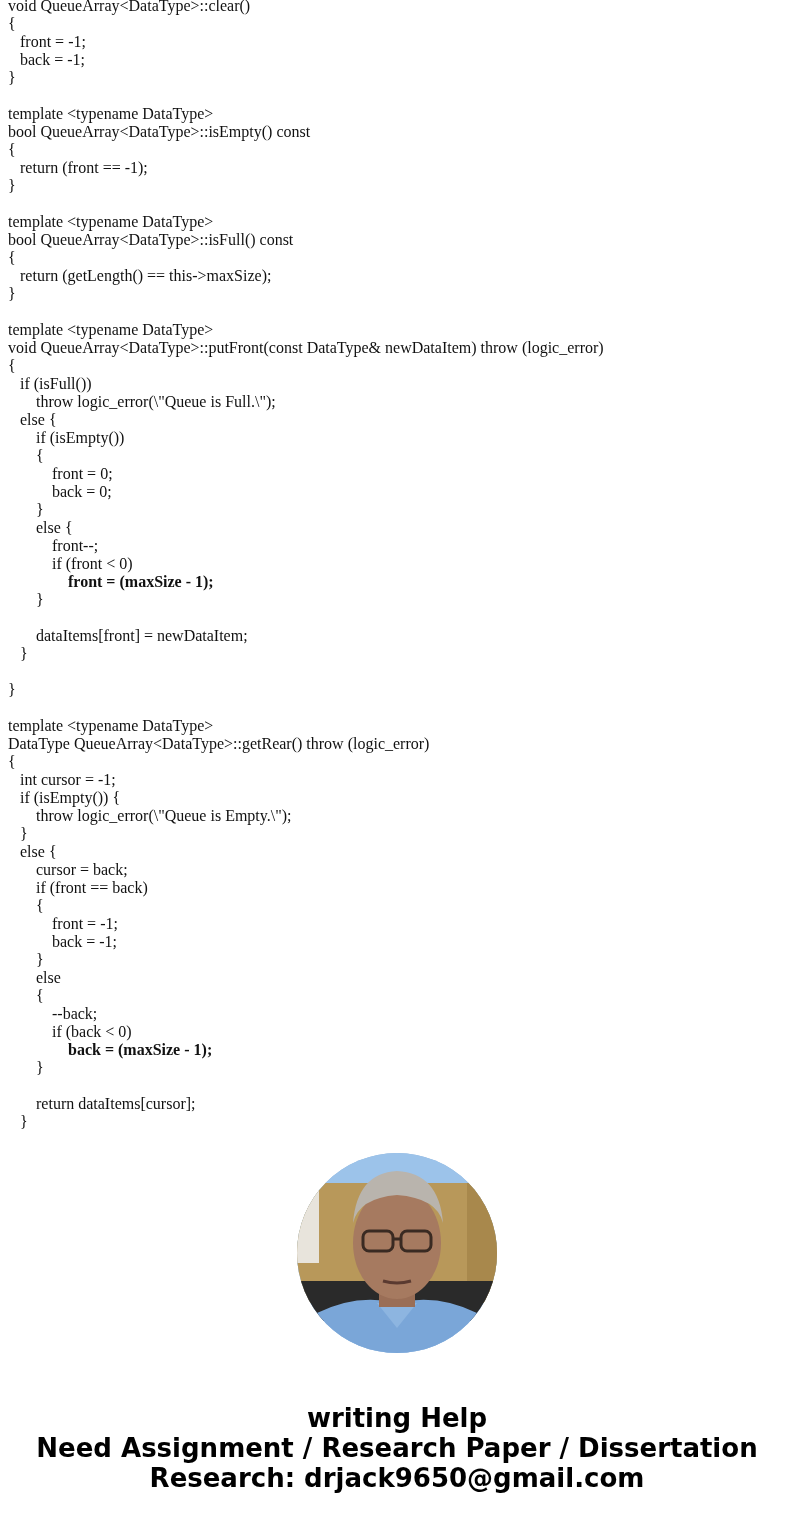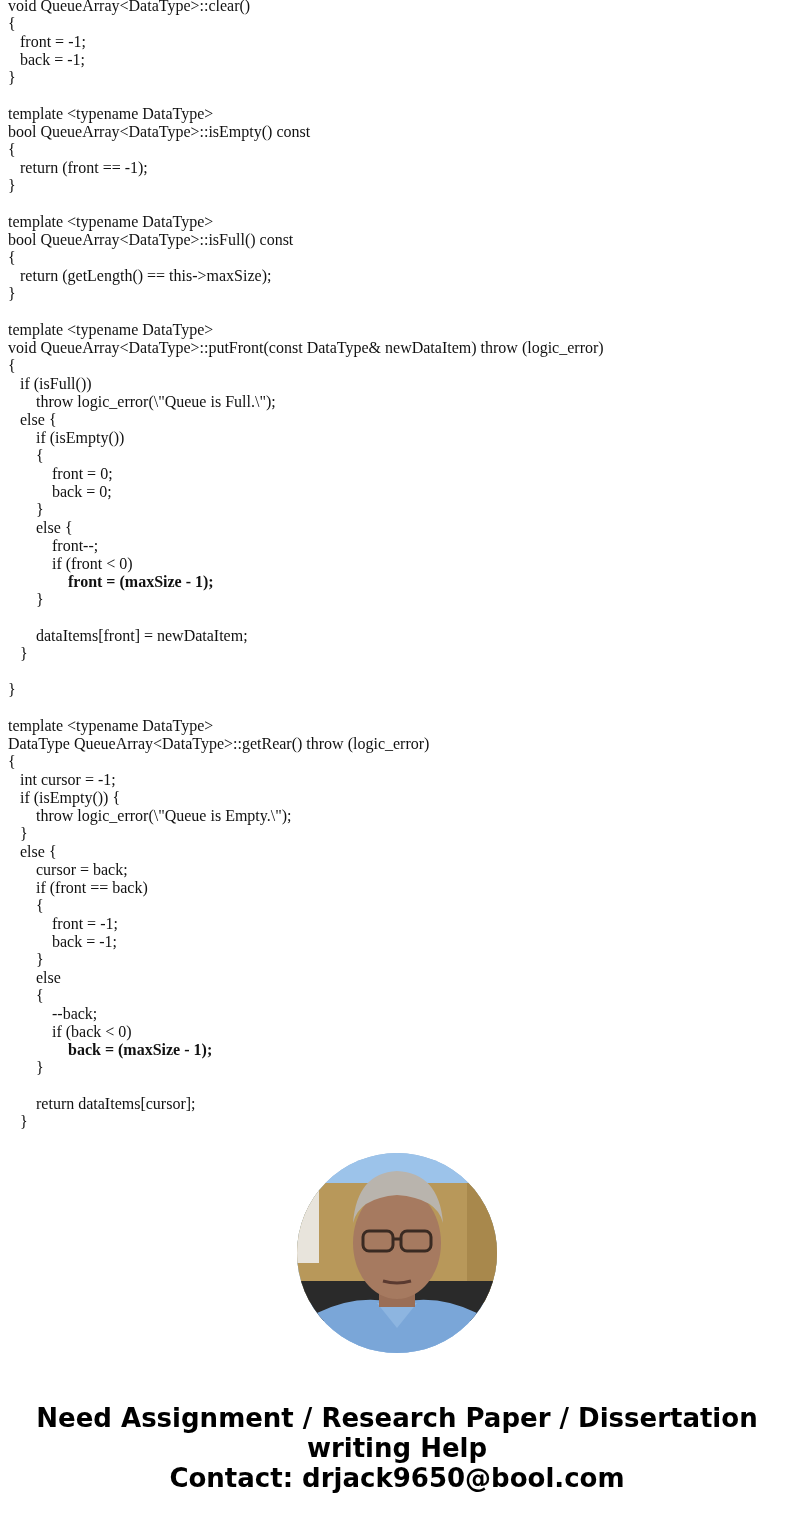--- a/index.html
+++ b/index.html
@@ -77,16 +77,16 @@
     <ellipse cx="100" cy="90" rx="44" ry="56" fill="#a67a60"></ellipse>
     <path d="M56 70 Q60 20 100 18 Q142 20 146 70 Q140 45 100 42 Q62 45 56 70 Z" fill="#b9b4ad"></path>
     <rect x="66" y="78" width="30" height="20" rx="6" fill="none" stroke="#3a2a22" stroke-width="3"></rect>
     <rect x="104" y="78" width="30" height="20" rx="6" fill="none" stroke="#3a2a22" stroke-width="3"></rect>
     <line x1="96" y1="86" x2="104" y2="86" stroke="#3a2a22" stroke-width="3"></line>
     <path d="M86 128 Q100 132 114 128" stroke="#5a3a30" stroke-width="3" fill="none"></path>
   </svg>
 </div>
 
 <div class="footer">
+  <span class="footer-line">writing Help</span>
   <span class="footer-line">Need Assignment / Research Paper / Dissertation</span>
-  <span class="footer-line">writing Help</span>
-  <span class="footer-line">Contact: drjack9650@bool.com</span>
+  <span class="footer-line">Research: drjack9650@gmail.com</span>
 </div>
 
 </body></html>

